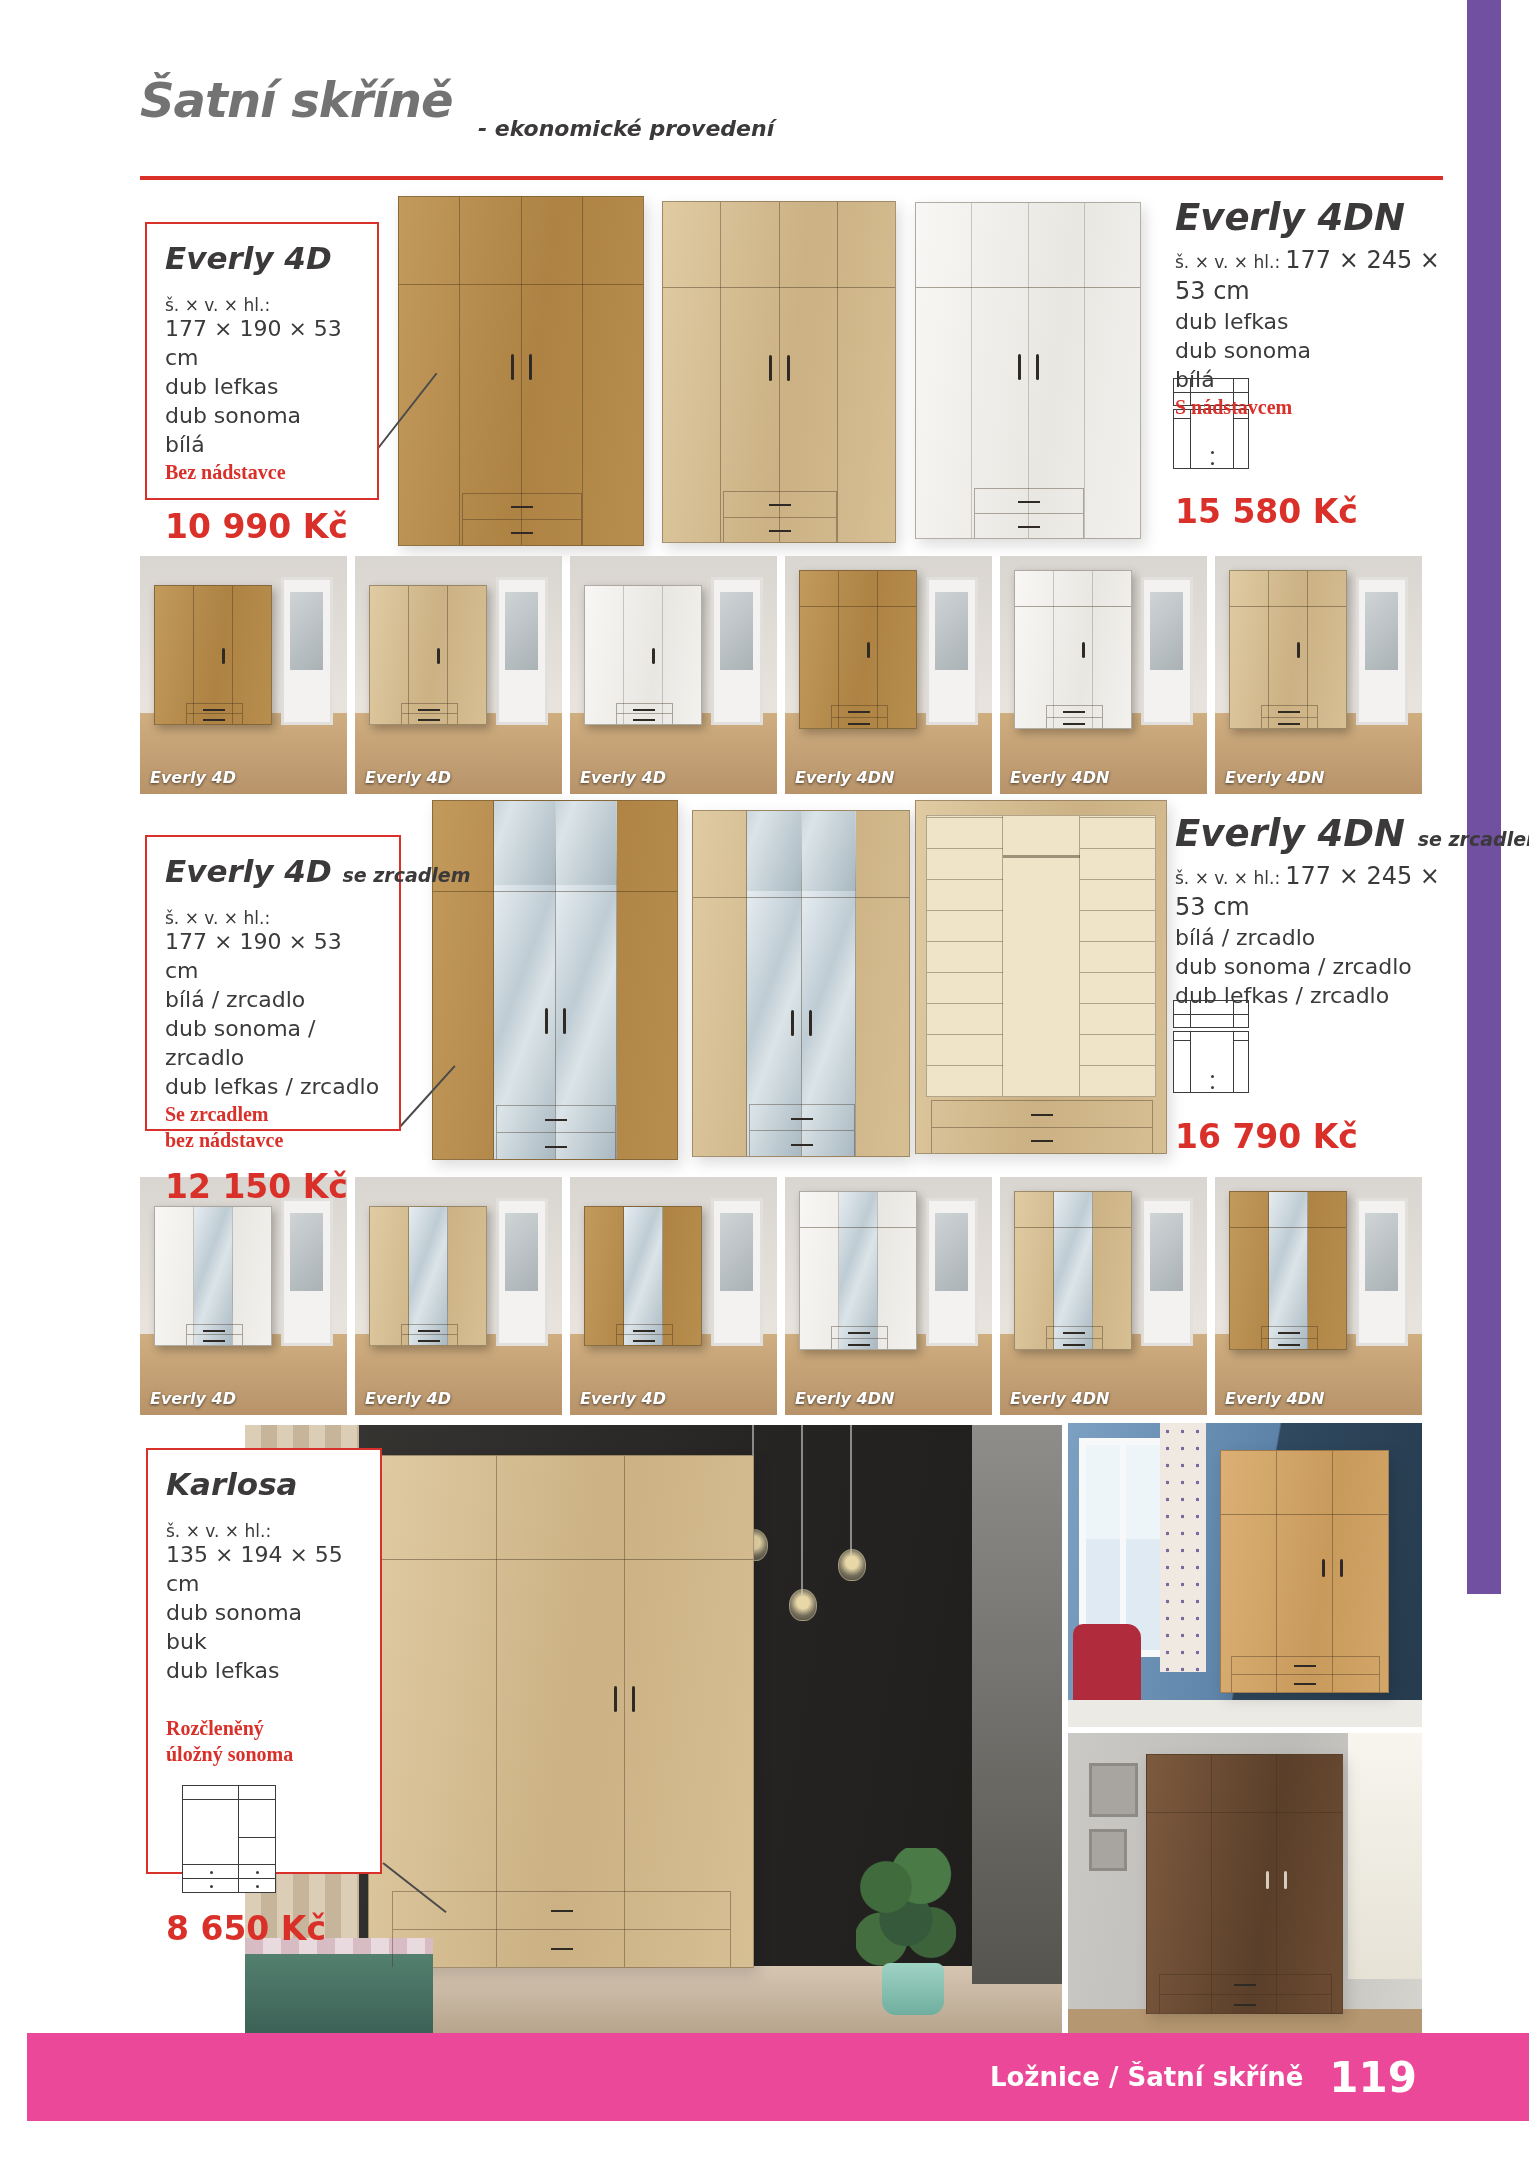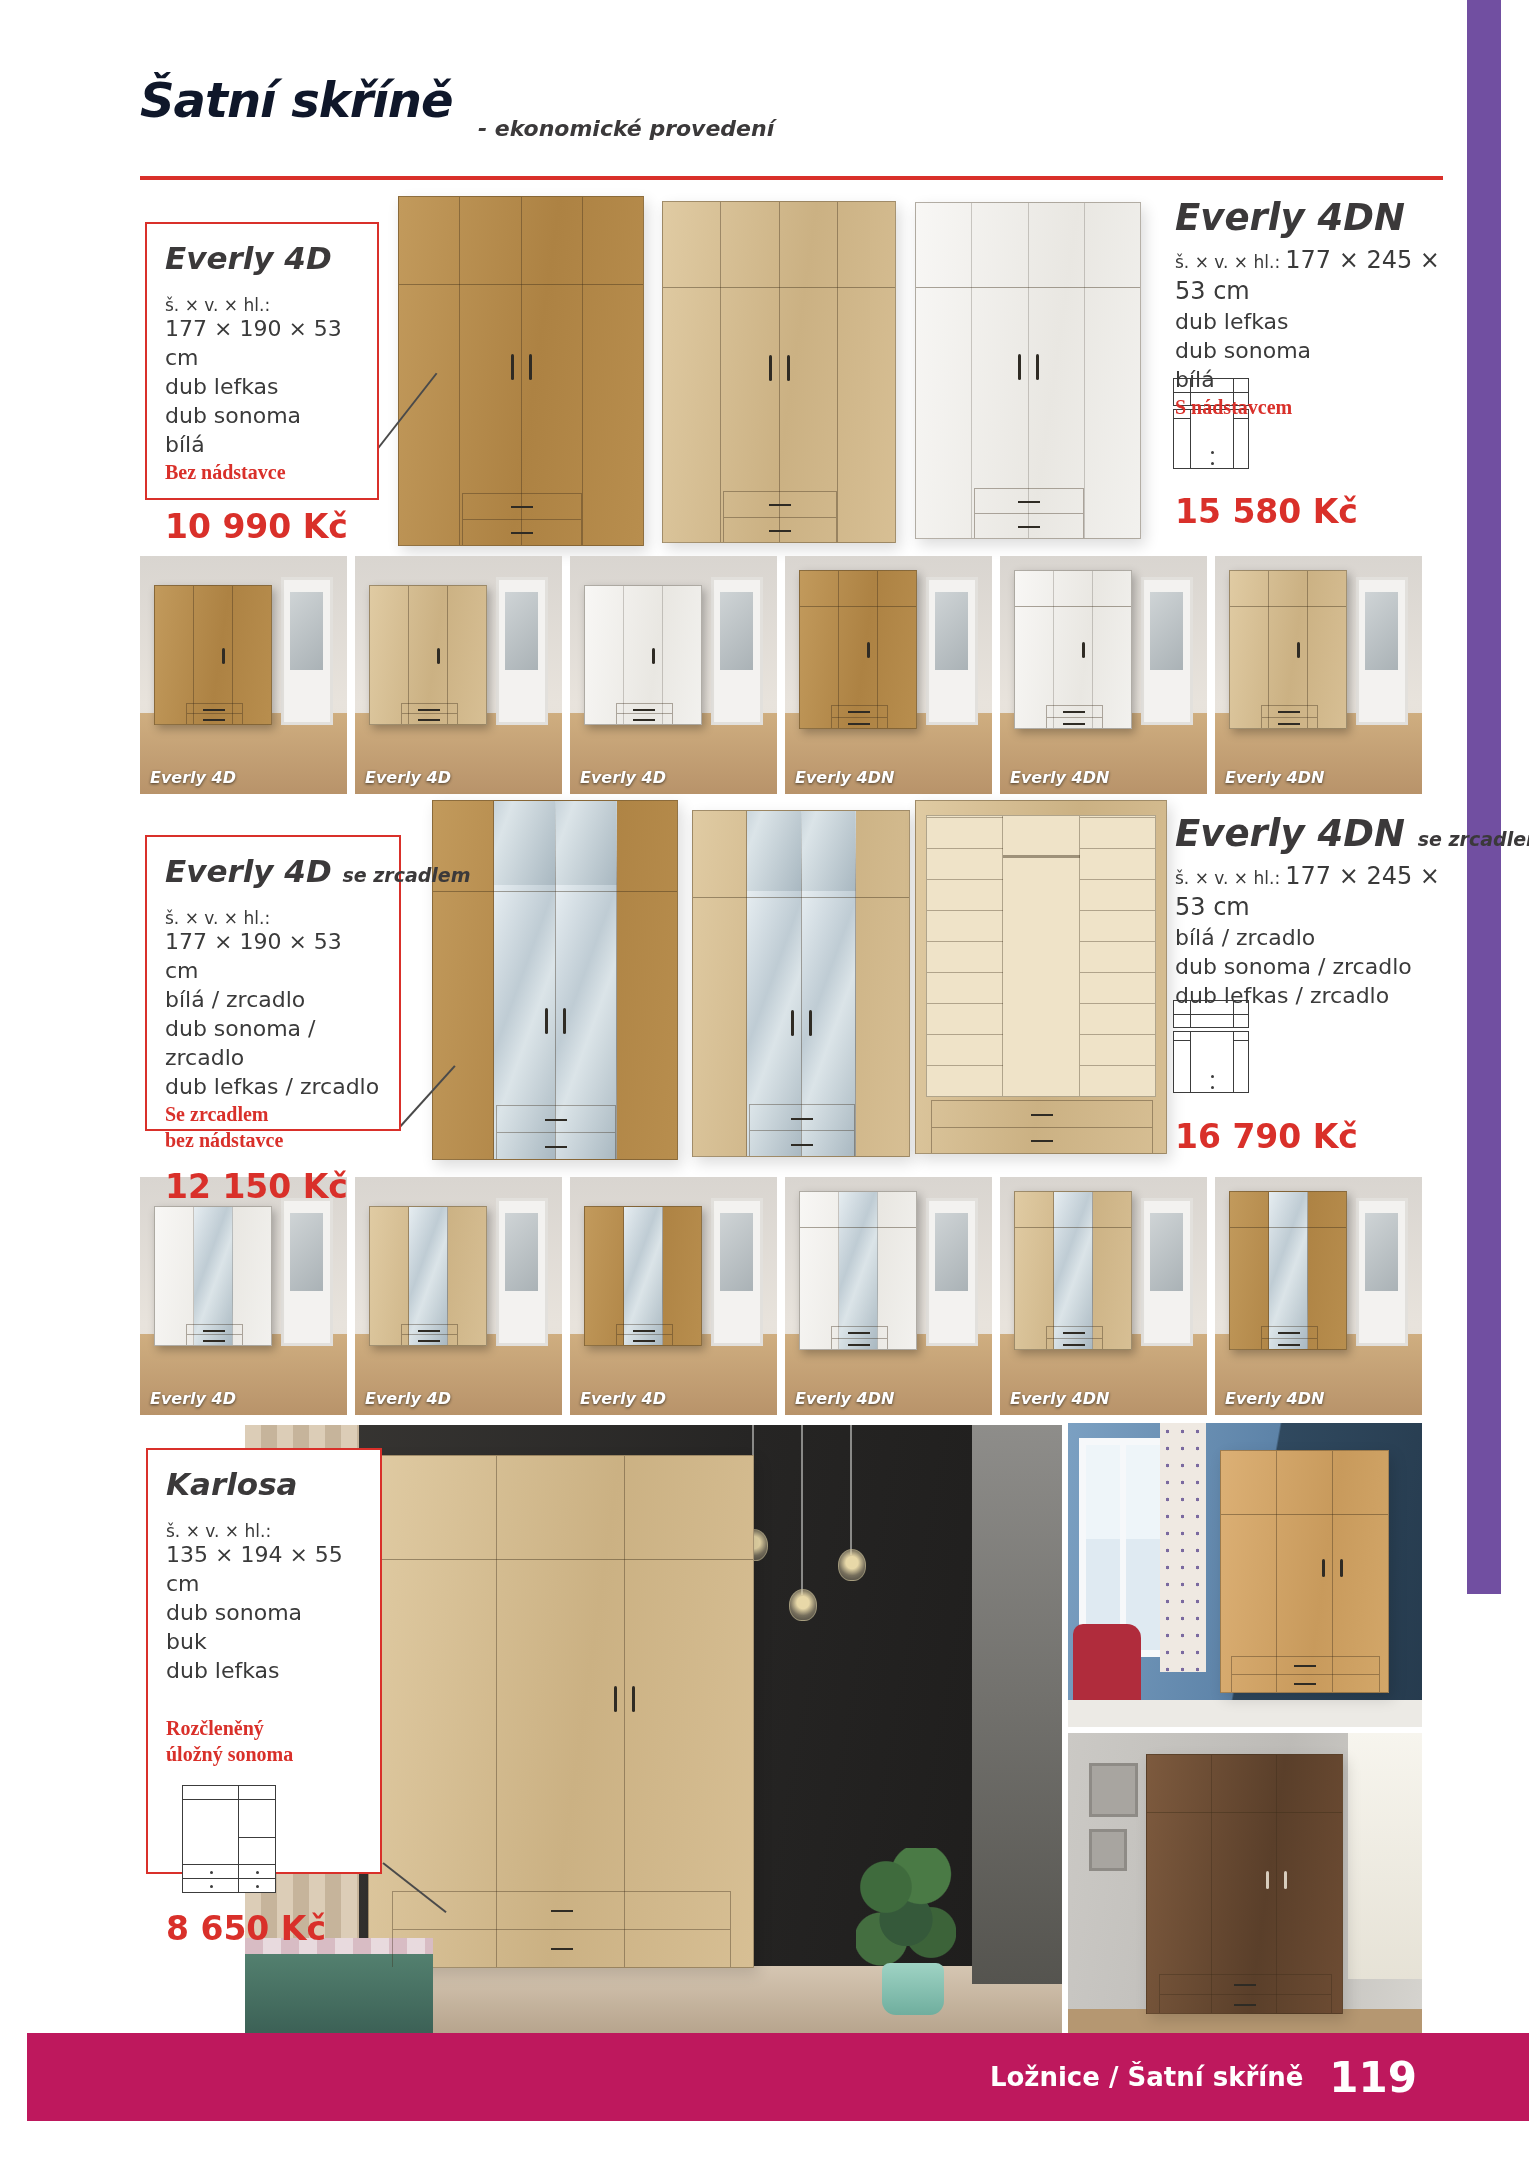--- a/index.html
+++ b/index.html
@@ -1,26 +1,26 @@
 <!DOCTYPE html>
 <html><head>
 <meta charset="utf-8">
 <style>
   html,body{margin:0;padding:0;background:#ffffff;}
   #page{position:relative;width:1529px;height:2160px;background:#fff;overflow:hidden;
         font-family:"DejaVu Sans","Liberation Sans",sans-serif;color:#3a3a3a;}
 
   
-  .page-title{position:absolute;left:140px;top:72px;font-size:48px;font-weight:700;font-style:italic;color:#0f172a;letter-spacing:-1px;}
+  .page-title{position:absolute;left:140px;top:72px;font-size:48px;font-weight:700;font-style:italic;color:#737373;letter-spacing:-1px;}
   .page-subtitle{position:absolute;left:478px;top:116px;font-size:22px;font-weight:700;font-style:italic;color:#3b393a;}
   .header-rule{position:absolute;left:140px;top:176px;width:1303px;height:4px;background:#d9302a;}
 
   
   .side-bar{position:absolute;left:1467px;top:0;width:34px;height:1594px;background:#714fa1;}
-  .footer-bar{position:absolute;left:27px;top:2033px;width:1502px;height:88px;background:#be185d;
+  .footer-bar{position:absolute;left:27px;top:2033px;width:1502px;height:88px;background:#ec4899;
               display:flex;align-items:center;justify-content:flex-end;gap:26px;padding-right:112px;box-sizing:border-box;}
   .footer-breadcrumb{color:#fff;font-size:26px;font-weight:700;}
   .footer-page{color:#fff;font-size:42px;font-weight:700;}
 
   
   .info-box{position:absolute;background:#fff;border:2px solid #d9302a;box-sizing:border-box;padding:16px 18px;z-index:5;}
   .info-col{position:absolute;box-sizing:border-box;z-index:5;}
   .p-name{font-size:31px;font-weight:700;font-style:italic;color:#3b393a;margin-bottom:6px;white-space:nowrap;}
   .info-col .p-name{font-size:37px;}
   .p-name-suffix{font-size:19px;font-weight:700;font-style:italic;}

